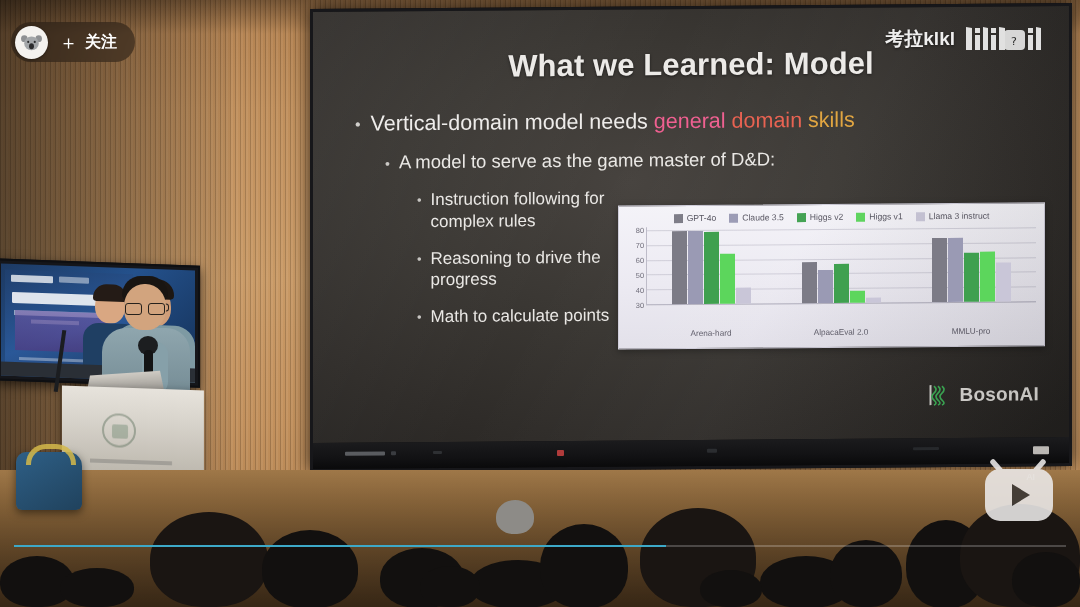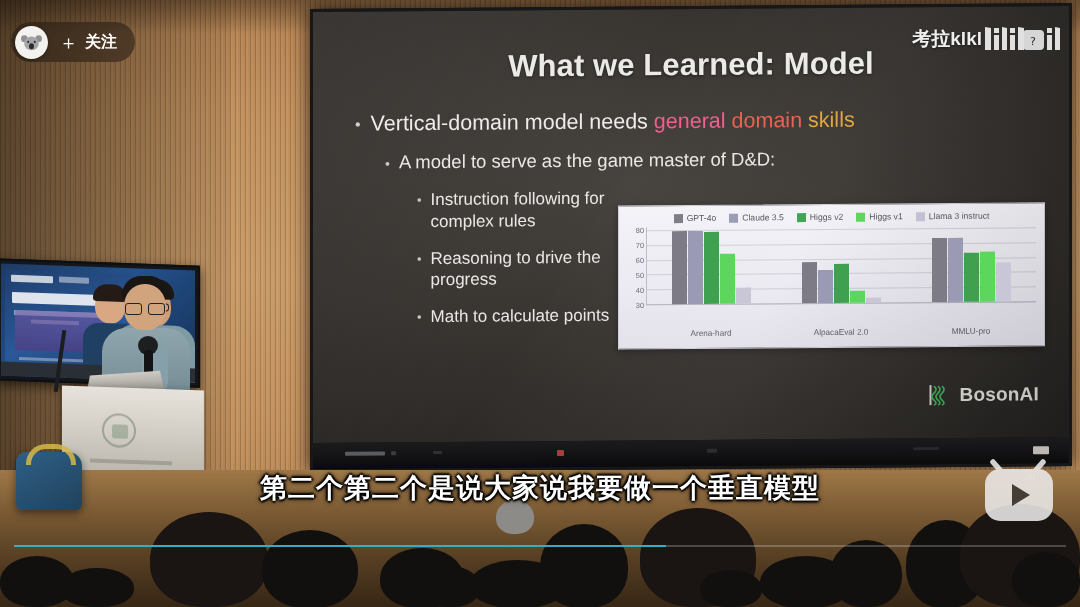--- a/index.html
+++ b/index.html
@@ -205,21 +205,21 @@
     position:absolute; left:0; right:0; top:470px;
     text-align:center; font-size:27px; font-weight:bold; color:#ffffff;
     text-shadow:
       -2px 0 2px #000, 2px 0 2px #000, 0 -2px 2px #000, 0 2px 2px #000,
       0 0 6px rgba(0,0,0,.95);
     letter-spacing:1px;
   }
 
   
   .watermark {
-    position:absolute; right:15px; top:24px; display:flex; align-items:center; gap:1px;
+    position:absolute; right:34px; top:24px; display:flex; align-items:center; gap:9px;
     opacity:.92;
   }
   .wm-name { font-size:19px; color:#fff; font-weight:600; text-shadow:0 1px 3px rgba(0,0,0,.6); }
   .wm-logo { width:82px; height:30px; }
   .ai-tag { position:absolute; right:45px; top:472px; font-size:9px; color:rgba(255,255,255,.45); }
 
   
   .follow-pill {
     position:absolute; left:11px; top:22px; height:40px; padding:0 18px 0 4px;
     display:flex; align-items:center; gap:11px;
@@ -445,21 +445,20 @@
       <div class="head" style="left: 0px; top: 556px; width: 74px; height: 51px;"></div>
       <div class="head" style="left: 60px; top: 568px; width: 74px; height: 39px;"></div>
       <div class="head" style="left: 700px; top: 570px; width: 62px; height: 37px;"></div>
     </div>
   <div class="chair-bag"></div>
 
   <div class="progress-track">
     <div class="progress-fill" id="prog" style="width: 62%;"></div>
   </div>
 
-  <div class="caption">第二个第二个是说大家说我要做一个垂直模型</div>
   <div class="ai-tag">AI</div>
 
   <div class="watermark">
     <span class="wm-name">考拉klkl</span>
     <svg class="wm-logo" viewBox="0 0 82 30">
       <g fill="#ffffff" opacity="0.93">
         <path d="M2 3 l6 1 v22 h-6 z"></path>
         <path d="M11 11 h5 v15 h-5 z M11 4 h5 v5 h-5 z"></path>
         <path d="M19 3 l5 1 v22 h-5 z"></path>
         <path d="M27 11 h5 v15 h-5 z M27 4 h5 v5 h-5 z"></path>

